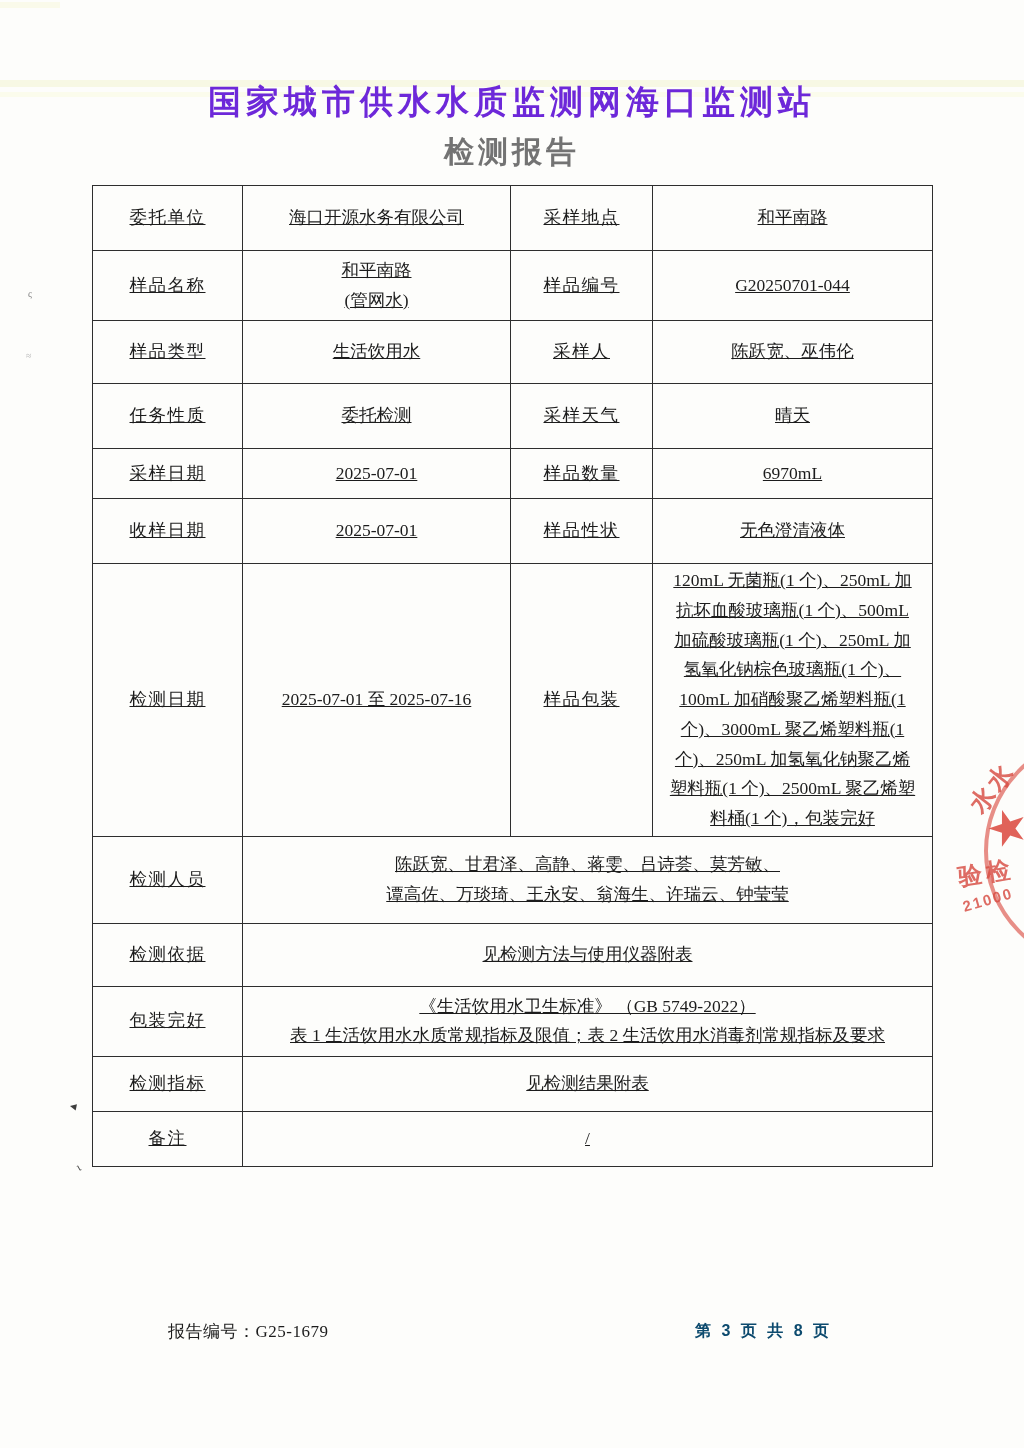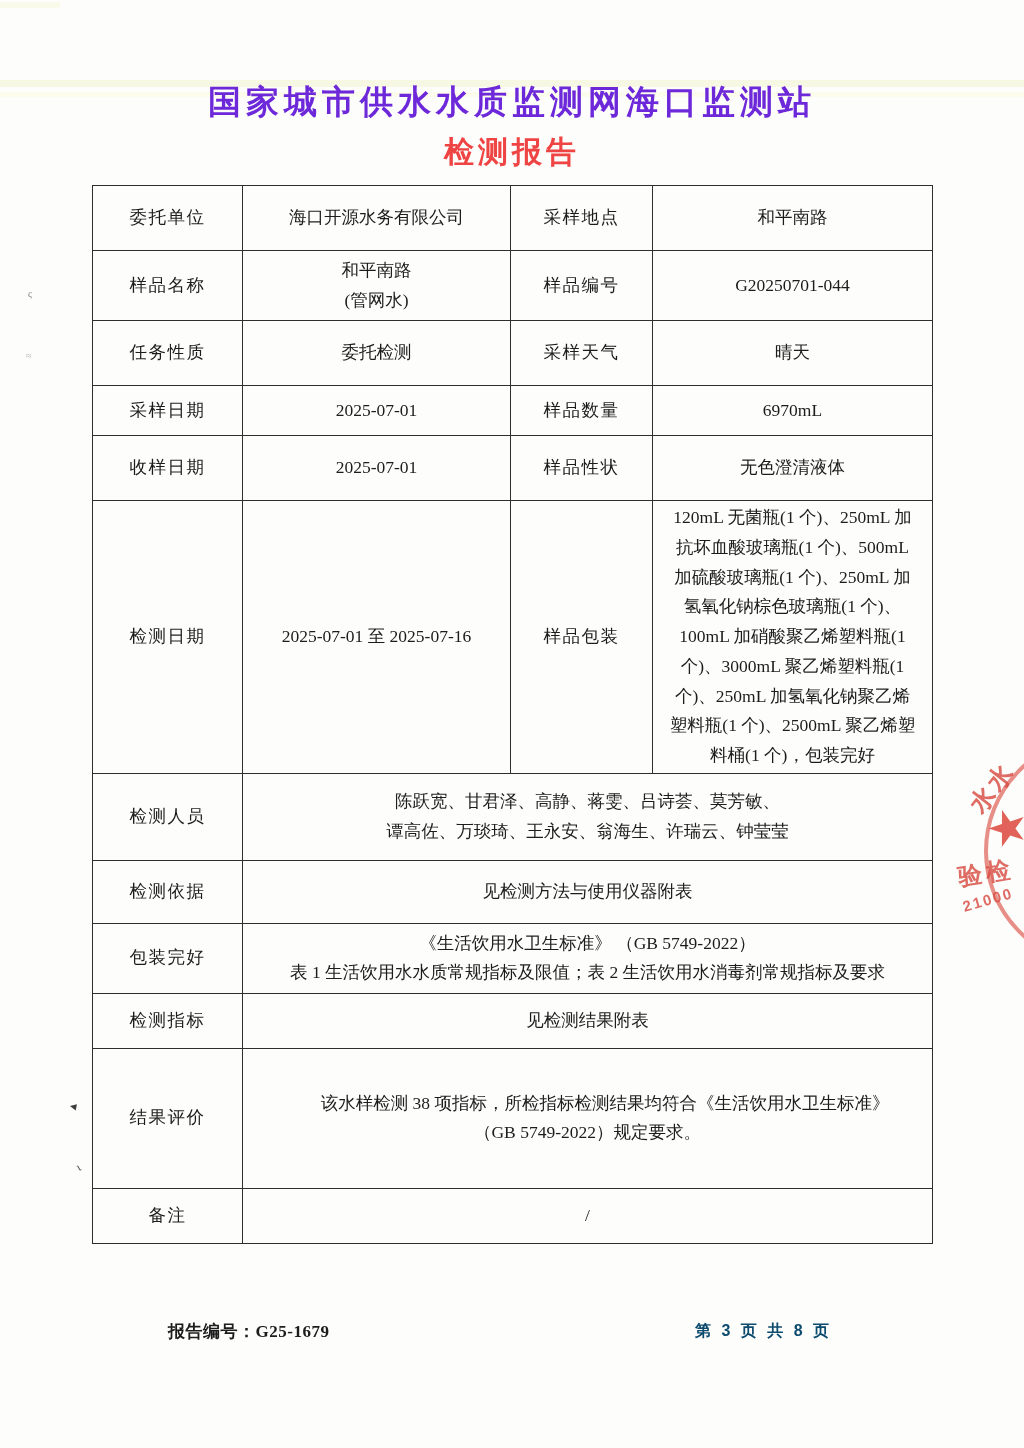--- a/index.html
+++ b/index.html
@@ -21,53 +21,54 @@
   .title1{
     position:absolute;top:80px;left:0;width:1024px;
     text-align:center;
     font-family:"Liberation Sans","DejaVu Sans",sans-serif;
     font-weight:bold;font-size:33px;letter-spacing:5px;color:#6d28d9;
   }
   .title2{
     position:absolute;top:132px;left:0;width:1024px;
     text-align:center;
     font-family:"Liberation Sans","DejaVu Sans",sans-serif;
-    font-weight:bold;font-size:30px;letter-spacing:4px;color:#ef4444;
+    font-weight:bold;font-size:30px;letter-spacing:4px;color:#737373;
   }
 
   
   table.report{
     position:absolute;left:92px;top:185px;
     width:840px;border-collapse:collapse;table-layout:fixed;
     background:transparent;
   }
   table.report td{
     border:1.6px solid #2e2e2e;
     text-align:center;vertical-align:middle;
     font-size:17.5px;line-height:1.7;
     padding:2px 14px;
     white-space:pre-line;
     color:#1c1c1c;
+    text-decoration:underline;
   }
   td.lbl{letter-spacing:1.5px;}
   td.pkg{font-size:16.5px;line-height:1.95;padding:6px 10px;}
   td.eval{
     text-align:left;padding:10px 22px 10px 20px;
     text-indent:2em;line-height:2.9;
   }
   td.judge{line-height:2.0;}
   td.people{line-height:1.95;}
 
   
   .footer{
     position:absolute;left:92px;top:1320px;width:840px;
     display:flex;justify-content:space-between;align-items:center;
     font-size:17px;
   }
-  .footer .left{margin-left:76px;letter-spacing:.5px;font-weight:bold;}
+  .footer .left{margin-left:76px;letter-spacing:.5px;}
   .footer .right{
     margin-right:100px;
     font-family:"Liberation Sans","DejaVu Sans",sans-serif;
     font-weight:600;letter-spacing:3px;font-size:16px;color:#0c4a6e;
   }
 
   
   .stamp-clip{
     position:absolute;left:952px;top:733px;width:72px;height:220px;
     overflow:hidden;pointer-events:none;
@@ -116,20 +117,26 @@
     <td class="lbl">采样地点</td>
     <td class="val">和平南路</td>
   </tr>
   <tr style="height:70px">
     <td class="lbl">样品名称</td>
     <td class="val">和平南路
 (管网水)</td>
     <td class="lbl">样品编号</td>
     <td class="val">G20250701-044</td>
   </tr>
+  <tr style="height:63px">
+    <td class="lbl">样品类型</td>
+    <td class="val">生活饮用水</td>
+    <td class="lbl">采样人</td>
+    <td class="val">陈跃宽、巫伟伦</td>
+  </tr>
   <tr style="height:65px">
     <td class="lbl">任务性质</td>
     <td class="val">委托检测</td>
     <td class="lbl">采样天气</td>
     <td class="val">晴天</td>
   </tr>
   <tr style="height:50px">
     <td class="lbl">采样日期</td>
     <td class="val">2025-07-01</td>
     <td class="lbl">样品数量</td>
@@ -157,25 +164,20 @@
     <td class="val" colspan="3">见检测方法与使用仪器附表</td>
   </tr>
   <tr style="height:70px">
     <td class="lbl">包装完好</td>
     <td class="val judge" colspan="3">《生活饮用水卫生标准》 （GB 5749-2022）
 表 1 生活饮用水水质常规指标及限值；表 2 生活饮用水消毒剂常规指标及要求</td>
   </tr>
   <tr style="height:55px">
     <td class="lbl">检测指标</td>
     <td class="val" colspan="3">见检测结果附表</td>
-  </tr>
-  <tr style="height:140px">
-    <td class="lbl">结果评价</td>
-    <td class="val eval" colspan="3">该水样检测 38 项指标，所检指标检测结果均符合《生活饮用水卫生标准》
-（GB 5749-2022）规定要求。</td>
   </tr>
   <tr style="height:55px">
     <td class="lbl">备注</td>
     <td class="val" colspan="3">/</td>
   </tr>
 </tbody>
   </table>
 
 <div class="footer">
   <span class="left">报告编号：G25-1679</span>

